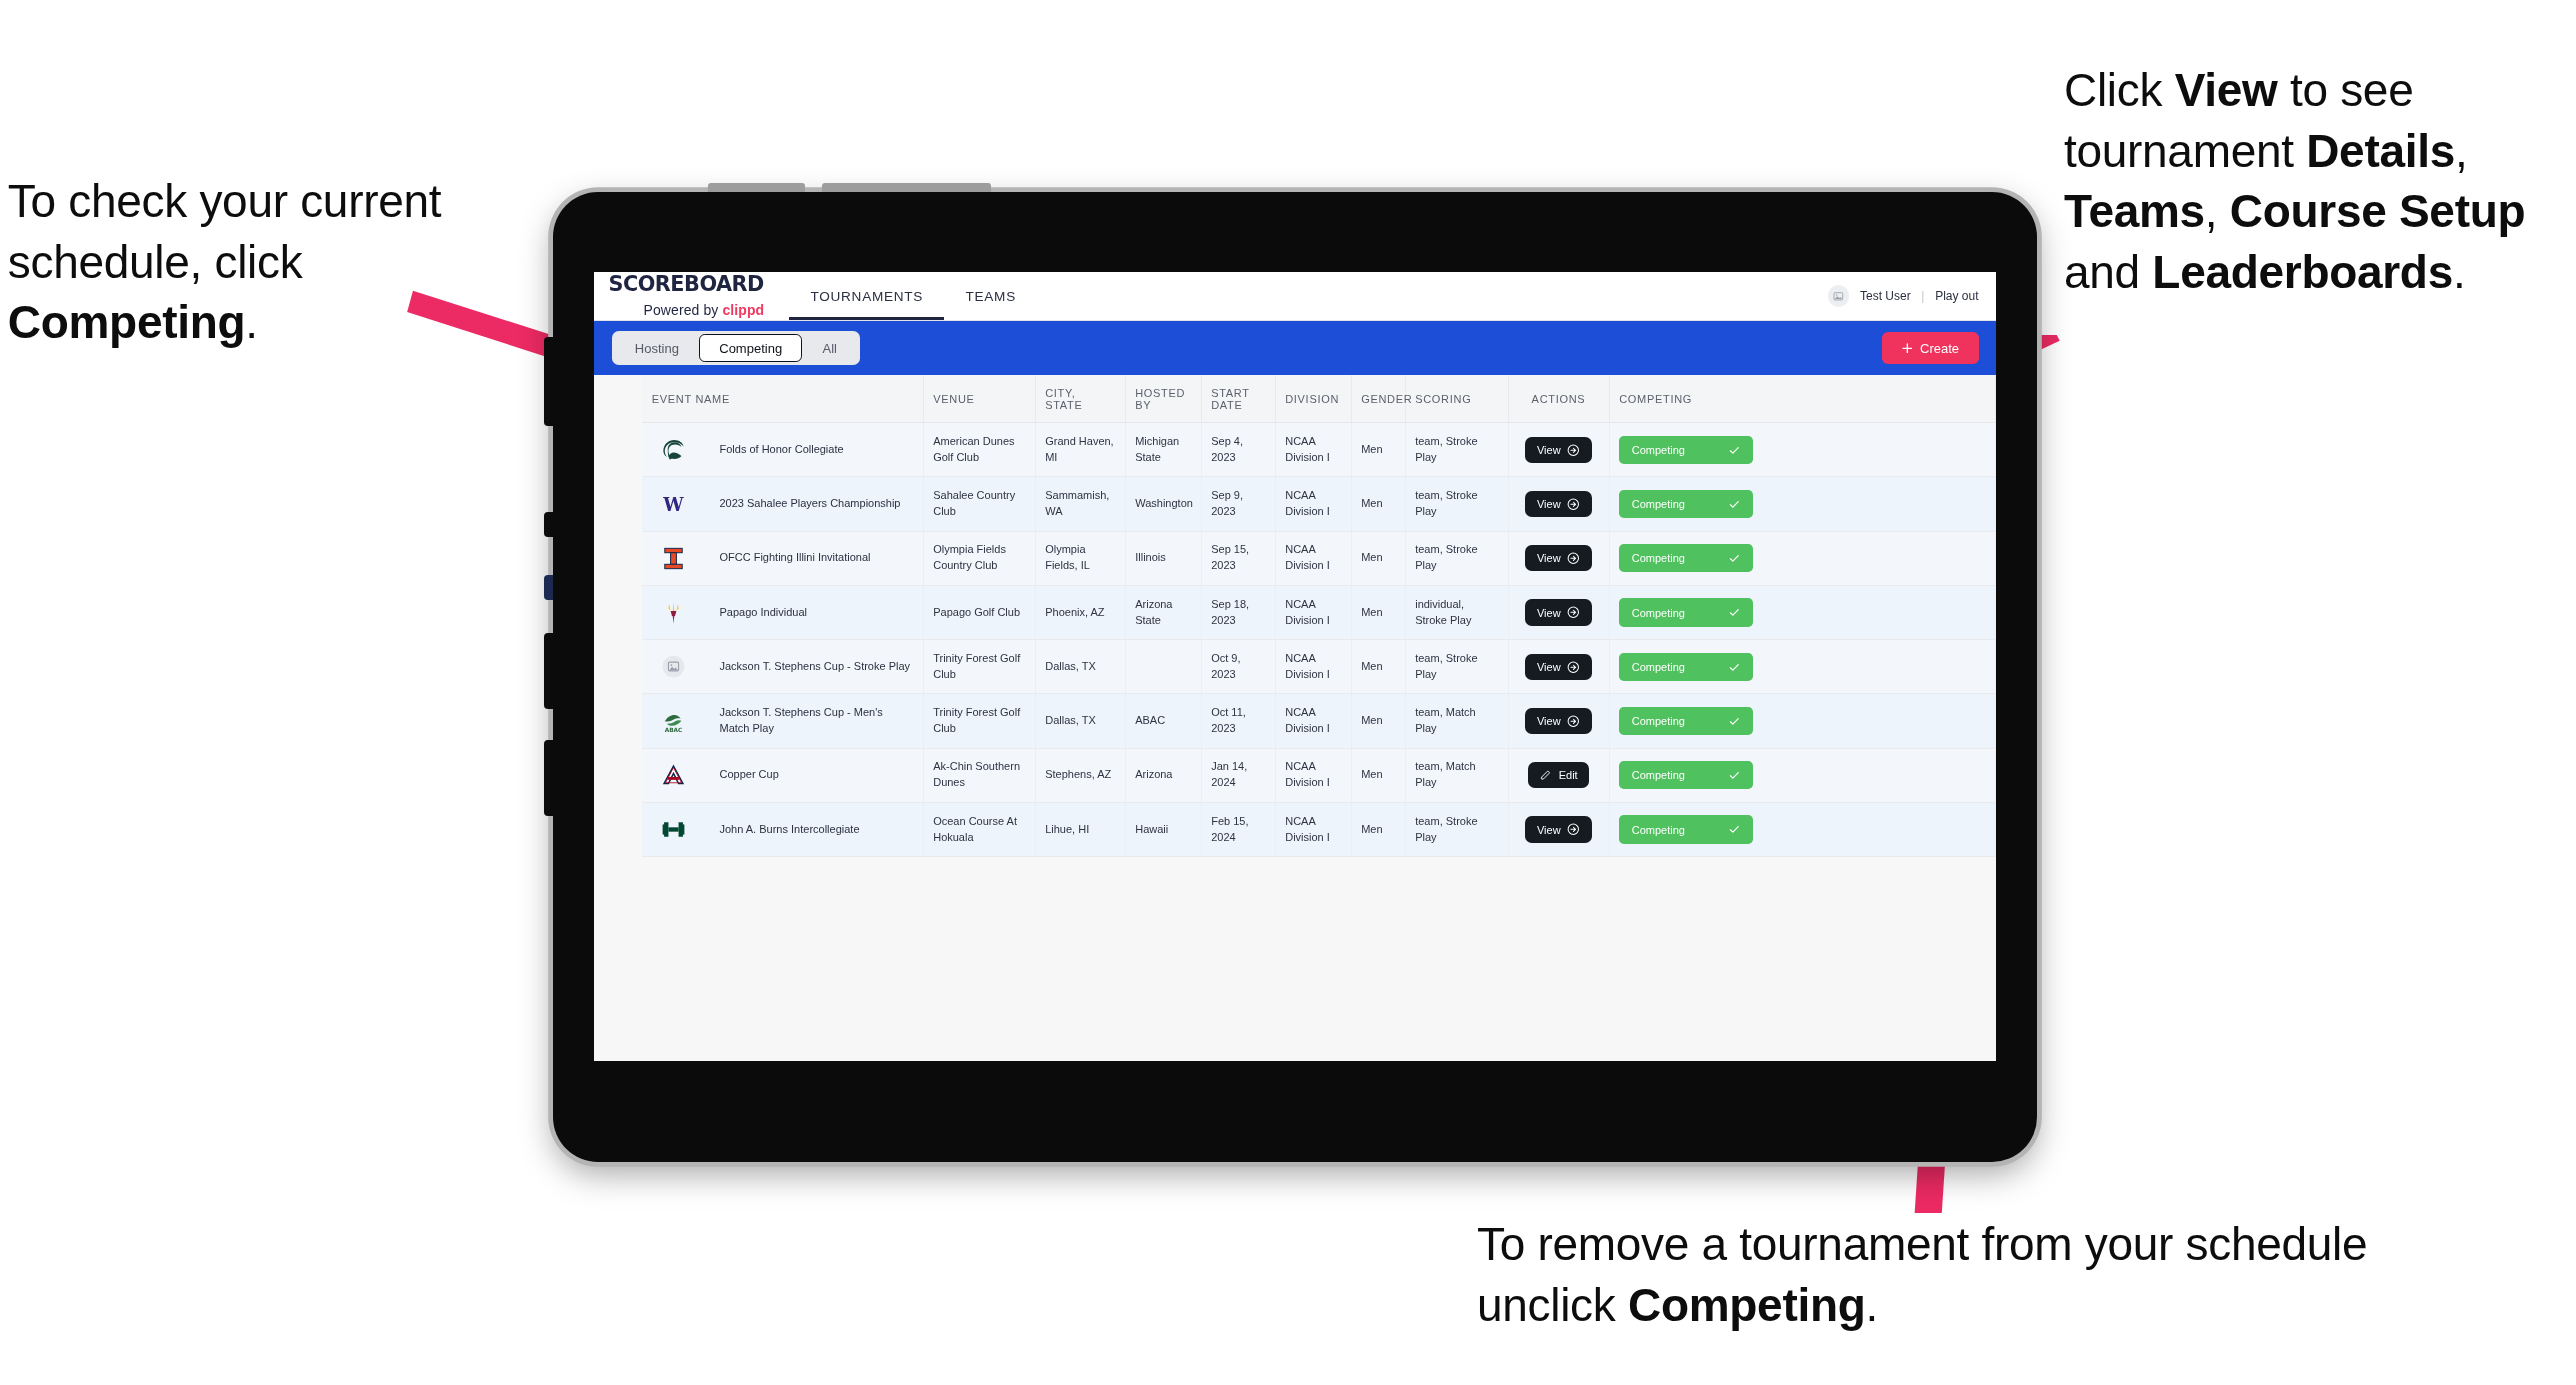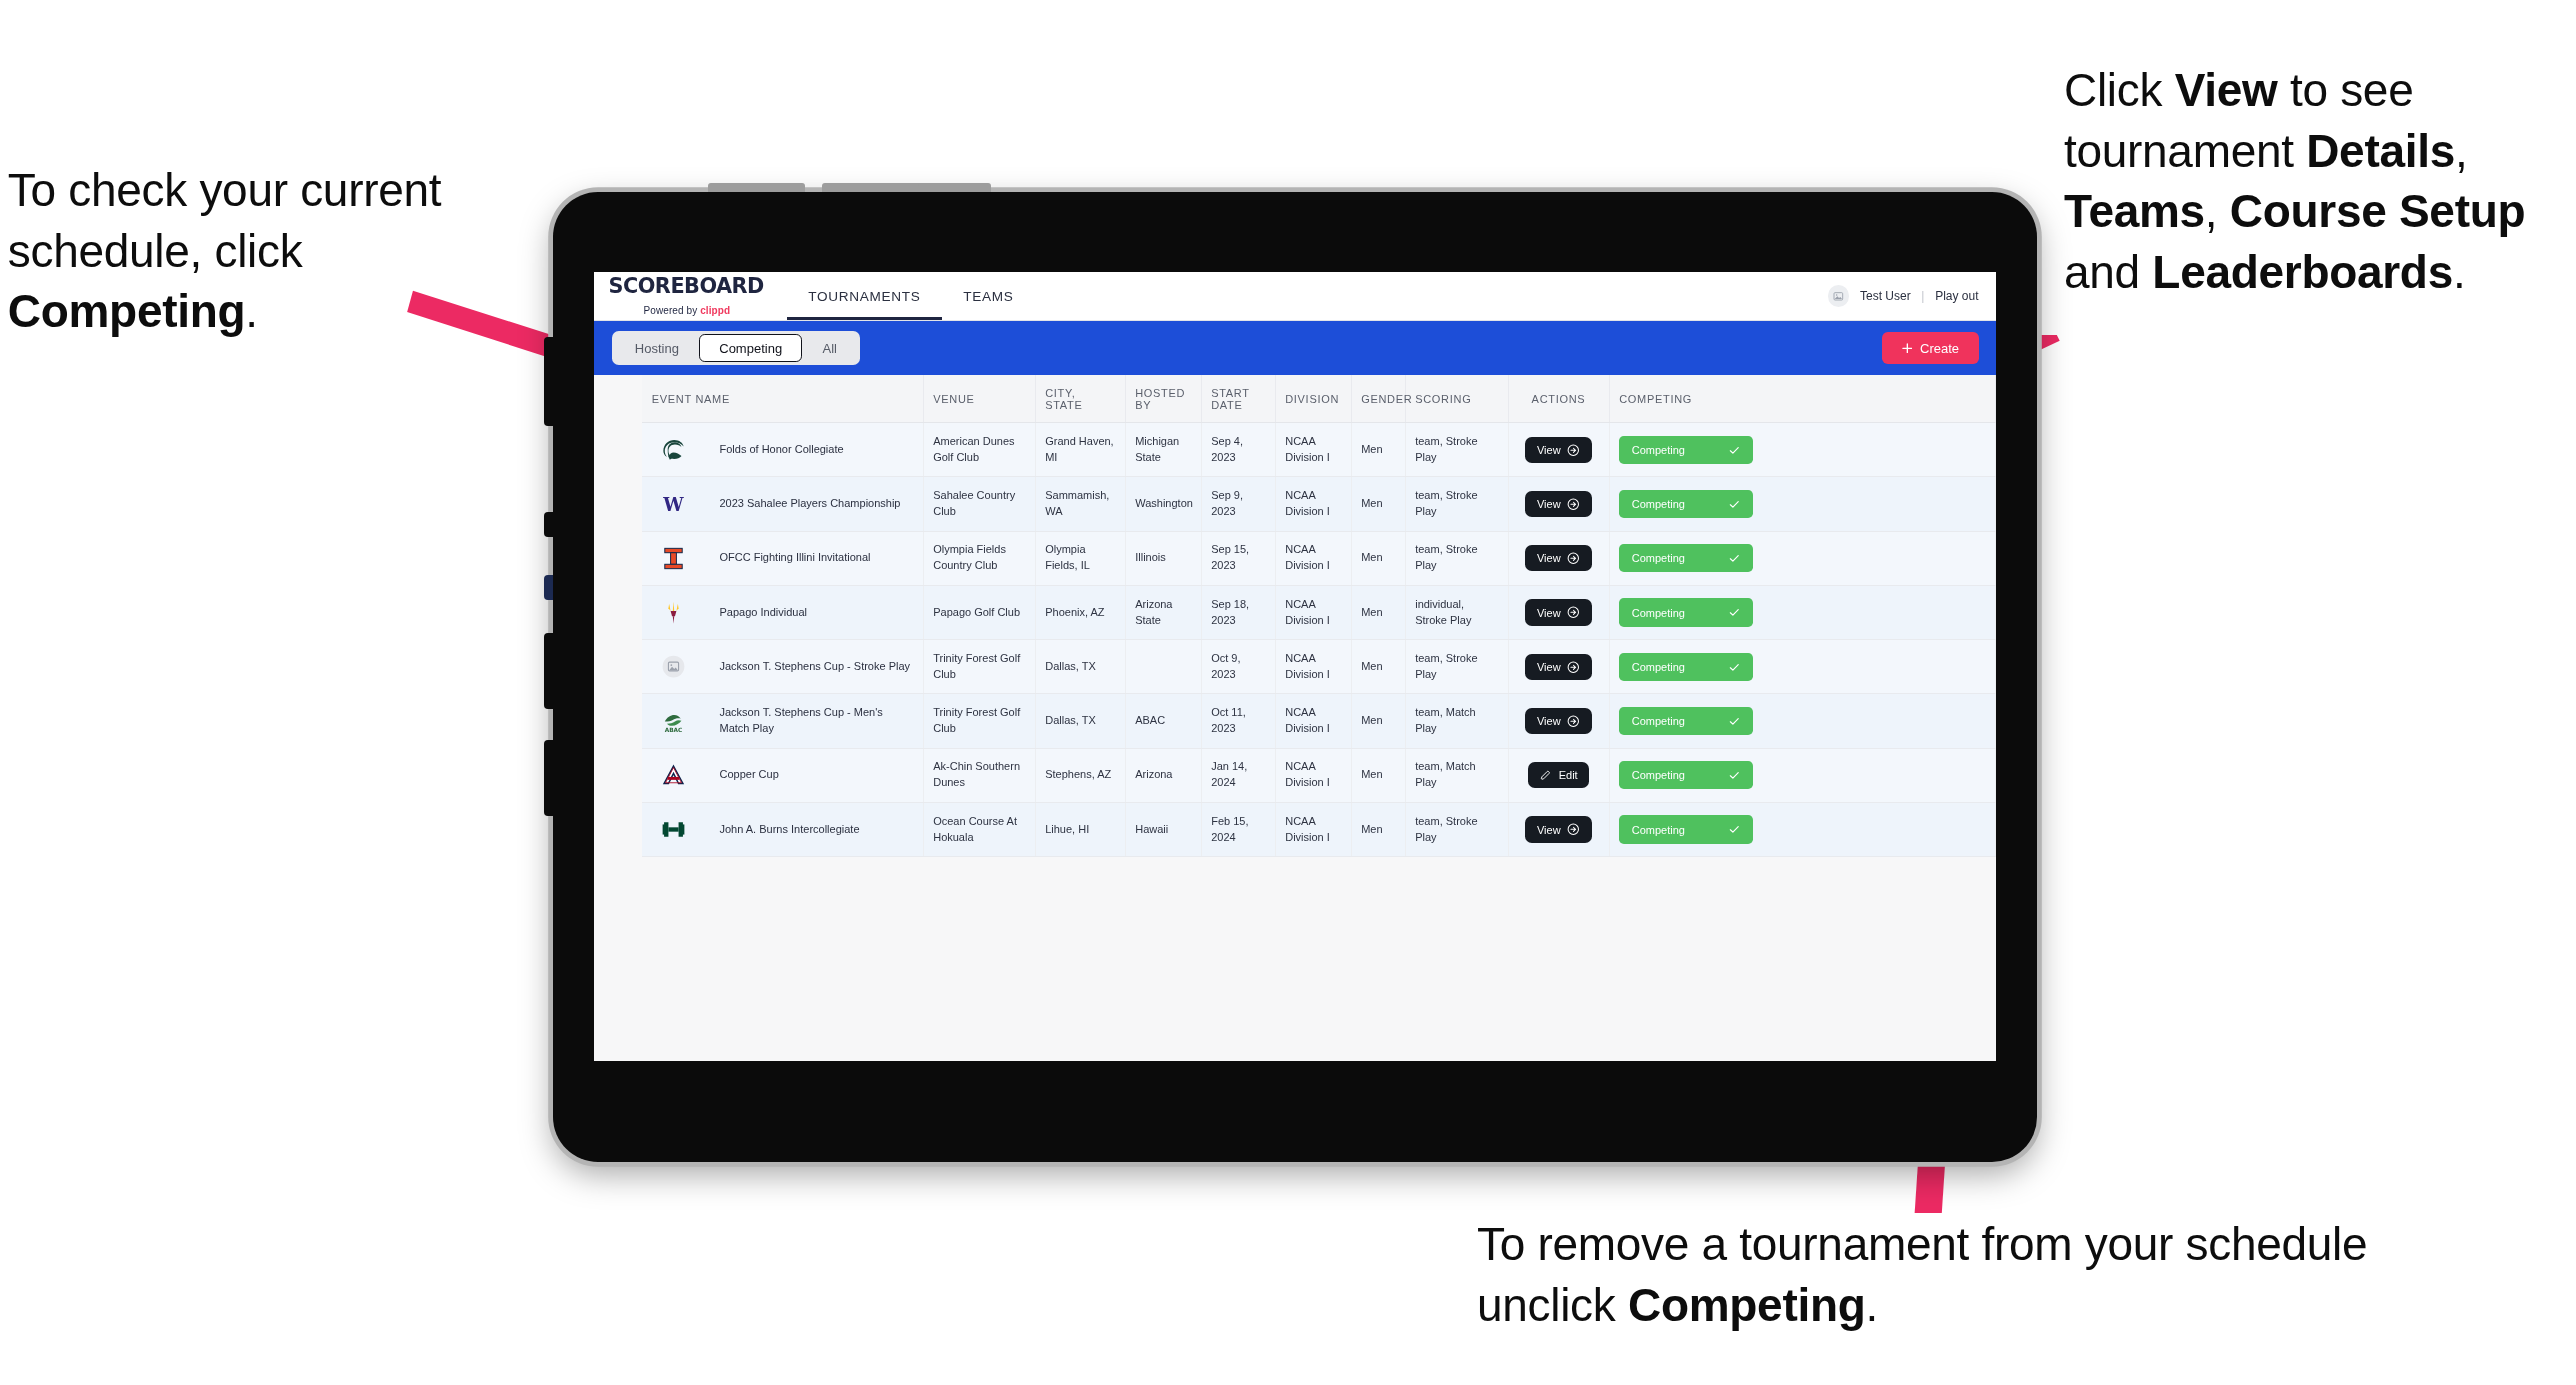--- a/index.html
+++ b/index.html
@@ -15,21 +15,21 @@
   .callout{
     position:absolute;
     color:#0d0d0d;
     font-size:46px;
     line-height:1.32;
     letter-spacing:-0.3px;
     font-weight:400;
   }
   .callout b{font-weight:700;}
 
-  #callout-left{ left:7.8px;  top:160px;  width:504px; }
+  #callout-left{ left:7.8px;  top:171px;  width:504px; }
   #callout-right{ left:2064px; top:60px; width:514px; }
   #callout-bottom{ left:1477px; top:1214px; width:1028px; }
 
   
   .arrow{position:absolute;}
 
   
   #tablet{
     position:absolute;
     left:553px; top:192px;
@@ -71,21 +71,21 @@
     display:flex;align-items:stretch;
     border-bottom:1px solid #e3e4e8;
     position:relative;
   }
   .brand{ padding:0 25px 0 15.5px; display:flex;flex-direction:column;justify-content:center;}
   .brand-main{
     font-family:"DejaVu Sans", sans-serif;
     font-weight:700;font-size:20.4px;letter-spacing:-0.5px;
     color:#1f2540; line-height:1; transform:scaleX(1.02);
   }
-  .brand-sub{font-size:10px;color:#1f2540;margin-top:8px;letter-spacing:0.1px;padding-left:34px;}
+  .brand-sub{font-size:14px;color:#1f2540;margin-top:8px;letter-spacing:0.1px;padding-left:34px;}
   .brand-sub .clippd{color:#f03a5f;font-weight:700;}
   .navtab{
     display:flex;align-items:center;padding:0 21.3px;
     font-size:13.6px;letter-spacing:0.7px;color:#2b3040;
     cursor:pointer;
   }
   .navtab.active{box-shadow:inset 0 -2.9px 0 0 #1f2540;}
   .appbar-right{
     margin-left:auto;display:flex;align-items:center;gap:10.7px;padding-right:17.5px;
     font-size:12px;color:#2b3040;

